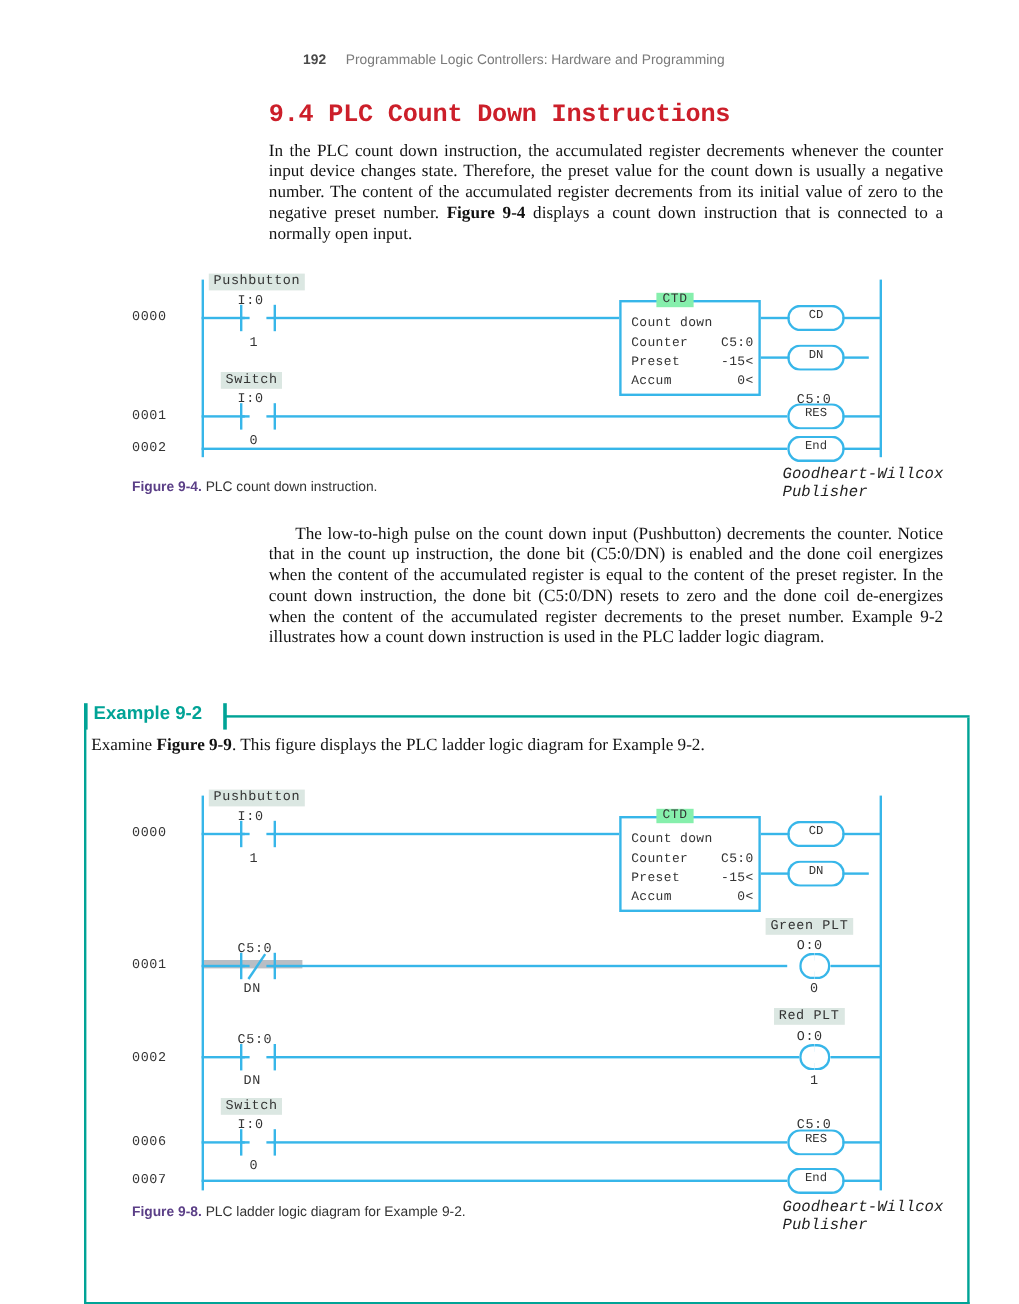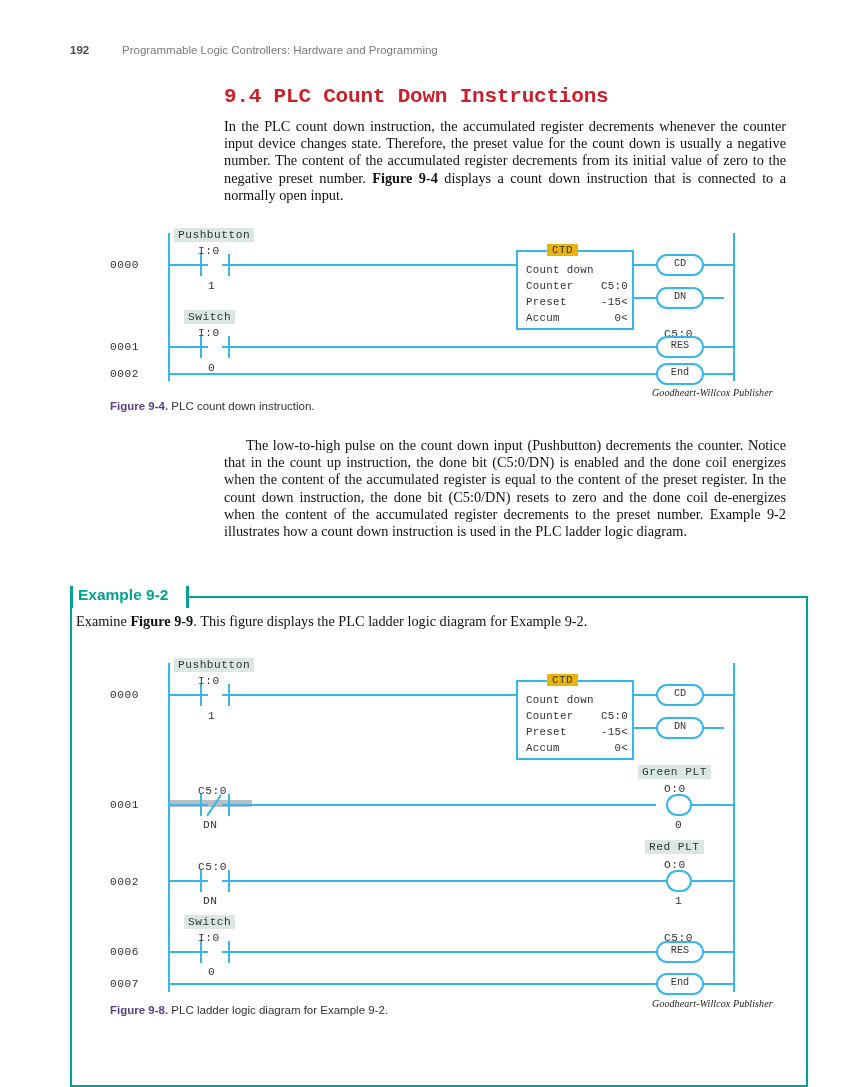--- a/index.html
+++ b/index.html
@@ -5,21 +5,21 @@
   html,body{margin:0;padding:0;}
   body{
     width:849px;height:1087px;background:#ffffff;
     font-family:"Liberation Serif", serif;
     position:relative;overflow:hidden;
   }
   .page{position:absolute;inset:0;}
 
   
   .runhead{position:absolute;top:44px;left:70px;width:700px;
-    font-family:"Liberation Sans",sans-serif;font-size:11.5px;color:#7a7a7a;}
+    font-family:"Liberation Sans",sans-serif;font-size:11.5px;color:#7a7a7a;text-align:center;}
   .runhead .pg{font-weight:bold;color:#4a4a4a;display:inline-block;width:52px;}
 
   
   .sec-head{position:absolute;top:85px;left:224px;
     font-family:Liberation Mono, monospace;font-weight:bold;font-size:21px;
     color:#cc1f2a;letter-spacing:-0.2px;}
 
   
   .para{position:absolute;width:562px;font-size:14.3px;line-height:17.2px;
     color:#111;text-align:justify;}
@@ -27,22 +27,22 @@
   #p1{top:118px;left:224px;}
   #p2{top:437px;left:224px;text-indent:22px;}
 
   
   .fig-cap{position:absolute;font-family:"Liberation Sans",sans-serif;
     font-size:11.5px;color:#333;padding-left:40px;}
   .fig-cap .lbl{font-weight:bold;color:#5b3f87;}
   #cap4{top:400px;left:70px;}
   #cap5{top:1004px;left:70px;}
 
-  .credit{position:absolute;font-family:Liberation Serif, serif;
-    font-style:italic;font-size:10px;color:#222;letter-spacing:.1px;}
+  .credit{position:absolute;font-family:Liberation Mono, monospace;
+    font-style:italic;font-size:13px;color:#222;letter-spacing:.1px;}
   #cred4{top:387px;left:652px;}
   #cred5{top:998px;left:652px;}
 
   
   .ex-box{position:absolute;left:70px;top:598px;width:738px;height:489px;
     border:2.6px solid #00a396;border-top:none;box-sizing:border-box;}
   .ex-tab{position:absolute;left:70px;top:586px;height:22px;}
   .ex-tab .seg-l{position:absolute;left:0;top:0;width:2.6px;height:22px;background:#00a396;}
   .ex-tab .seg-r{position:absolute;left:116px;top:0;width:2.6px;height:22px;background:#00a396;}
   .ex-tab .bar{position:absolute;left:118px;top:9.5px;width:620px;height:2.6px;background:#00a396;}
@@ -86,21 +86,21 @@
     font-family:"Liberation Mono",monospace;font-size:10.2px;color:#333;}
   .ocoil{position:absolute;width:26px;height:22px;}
   .ocoil .arcL,.ocoil .arcR{position:absolute;top:0;width:13px;height:22px;
     border:2px solid #37b6e9;box-sizing:border-box;}
   .ocoil .arcL{left:0;border-right:none;border-radius:22px 0 0 22px;}
   .ocoil .arcR{right:0;border-left:none;border-radius:0 22px 22px 0;}
 
   
   .ctd{position:absolute;width:118px;height:80px;
     border:2px solid #37b6e9;box-sizing:border-box;background:#fff;}
-  .ctd .cap{position:absolute;top:-8px;left:29px;background:#eab308;padding:0 5px;
+  .ctd .cap{position:absolute;top:-8px;left:29px;background:#86efac;padding:0 5px;
     font-family:"Liberation Mono",monospace;font-size:10.8px;color:#333;letter-spacing:.5px;}
   .ctd .row{position:absolute;left:8px;width:102px;
     font-family:"Liberation Mono",monospace;font-size:10.8px;color:#333;letter-spacing:.3px;}
   .ctd .row .v{float:right;}
 </style>
 </head>
 <body>
 
 <div class="page">
 

